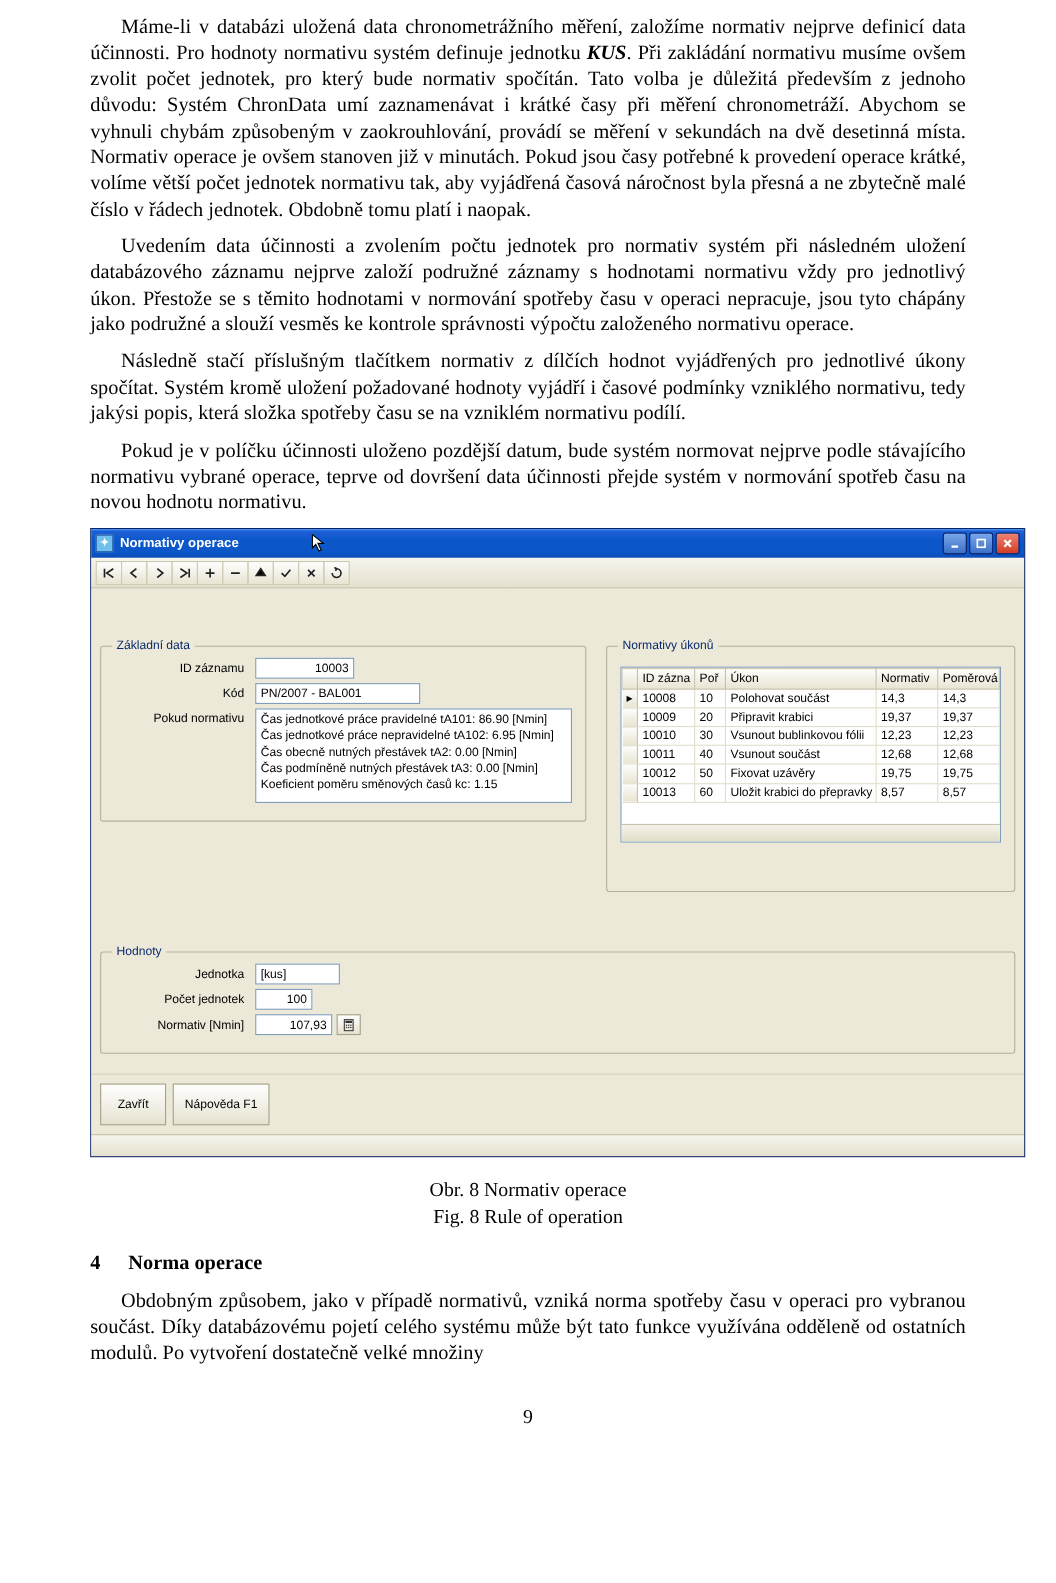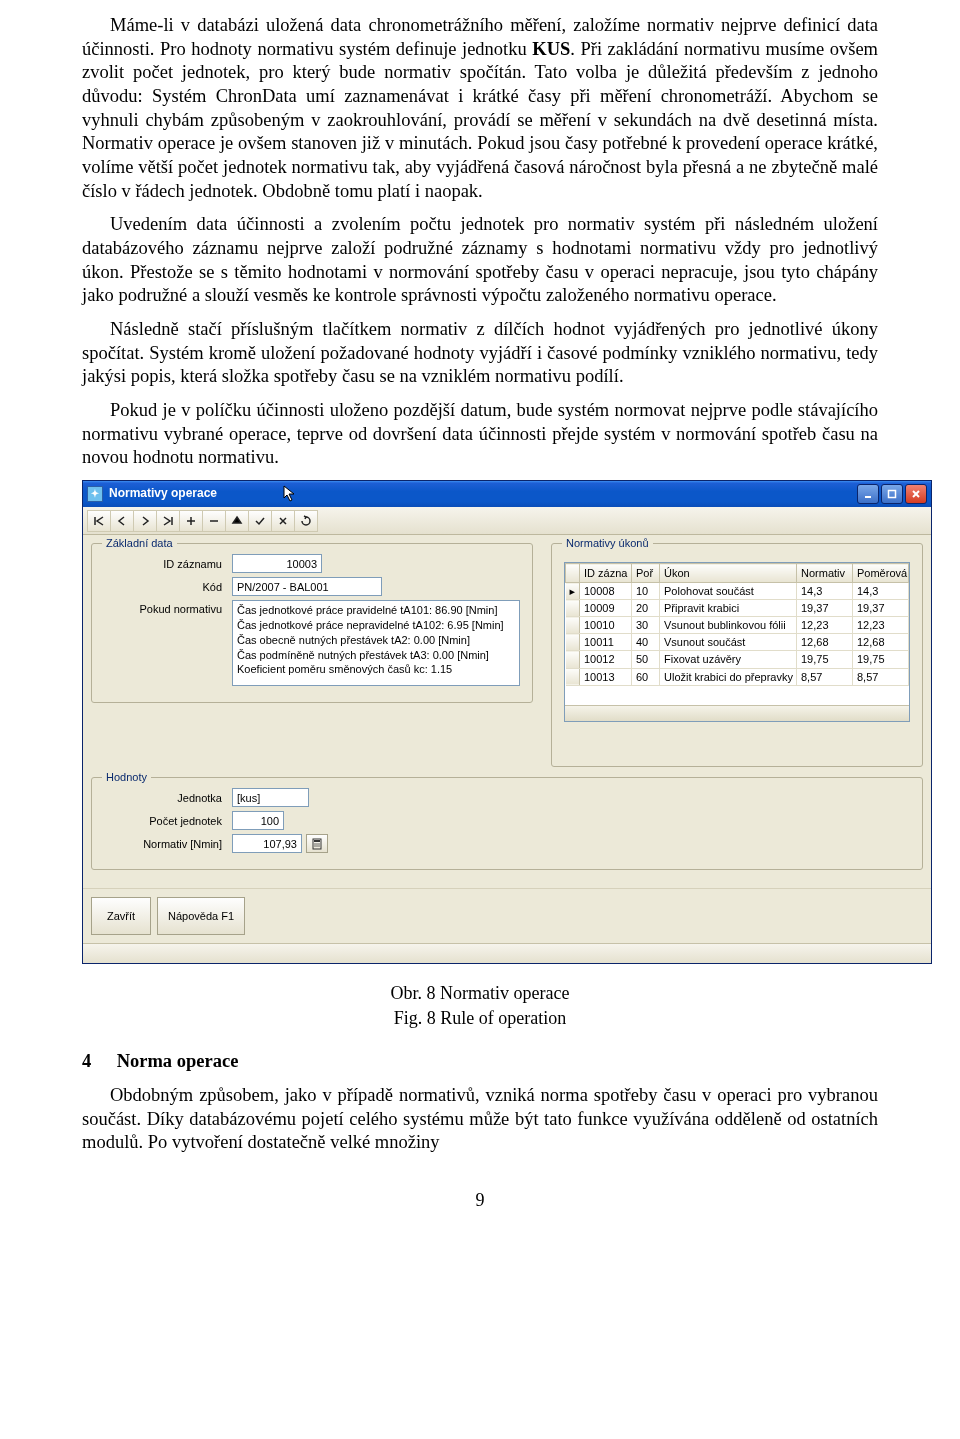--- a/index.html
+++ b/index.html
@@ -9,21 +9,21 @@
     background: #fff;
     font-family: "Times New Roman", Times, serif;
     font-size: 18.5px;
     color: #000;
     line-height: 1.28;
   }
   .page {
     padding: 14px 82px 30px 82px;
   }
   .para { text-align: justify; margin-bottom: 10px; text-indent: 28px; }
-  .para b { font-weight: bold; }
+  .para b { font-weight: bold; font-style: italic; }
 
   
   .app-window {
     width: 850px;
     margin: 10px auto 18px auto;
     border: 1px solid #0a246a;
     background: #ece9d8;
     font-family: Tahoma, Arial, sans-serif;
     font-size: 11px;
     color: #000;
@@ -89,20 +89,21 @@
     padding: 8px;
     background: #ece9d8;
   }
   .fieldset {
     border: 1px solid #b5b098;
     border-radius: 3px;
     padding: 10px 12px 12px 12px;
     margin-bottom: 10px;
     position: relative;
     background: #ece9d8;
+    margin-top: 44px;
   }
   .fieldset .legend {
     position: absolute;
     top: -8px; left: 10px;
     background: #ece9d8;
     padding: 0 4px;
     color: #0a2a6e;
     font-size: 11px;
   }
   .top-row { display:flex; gap: 18px; }

